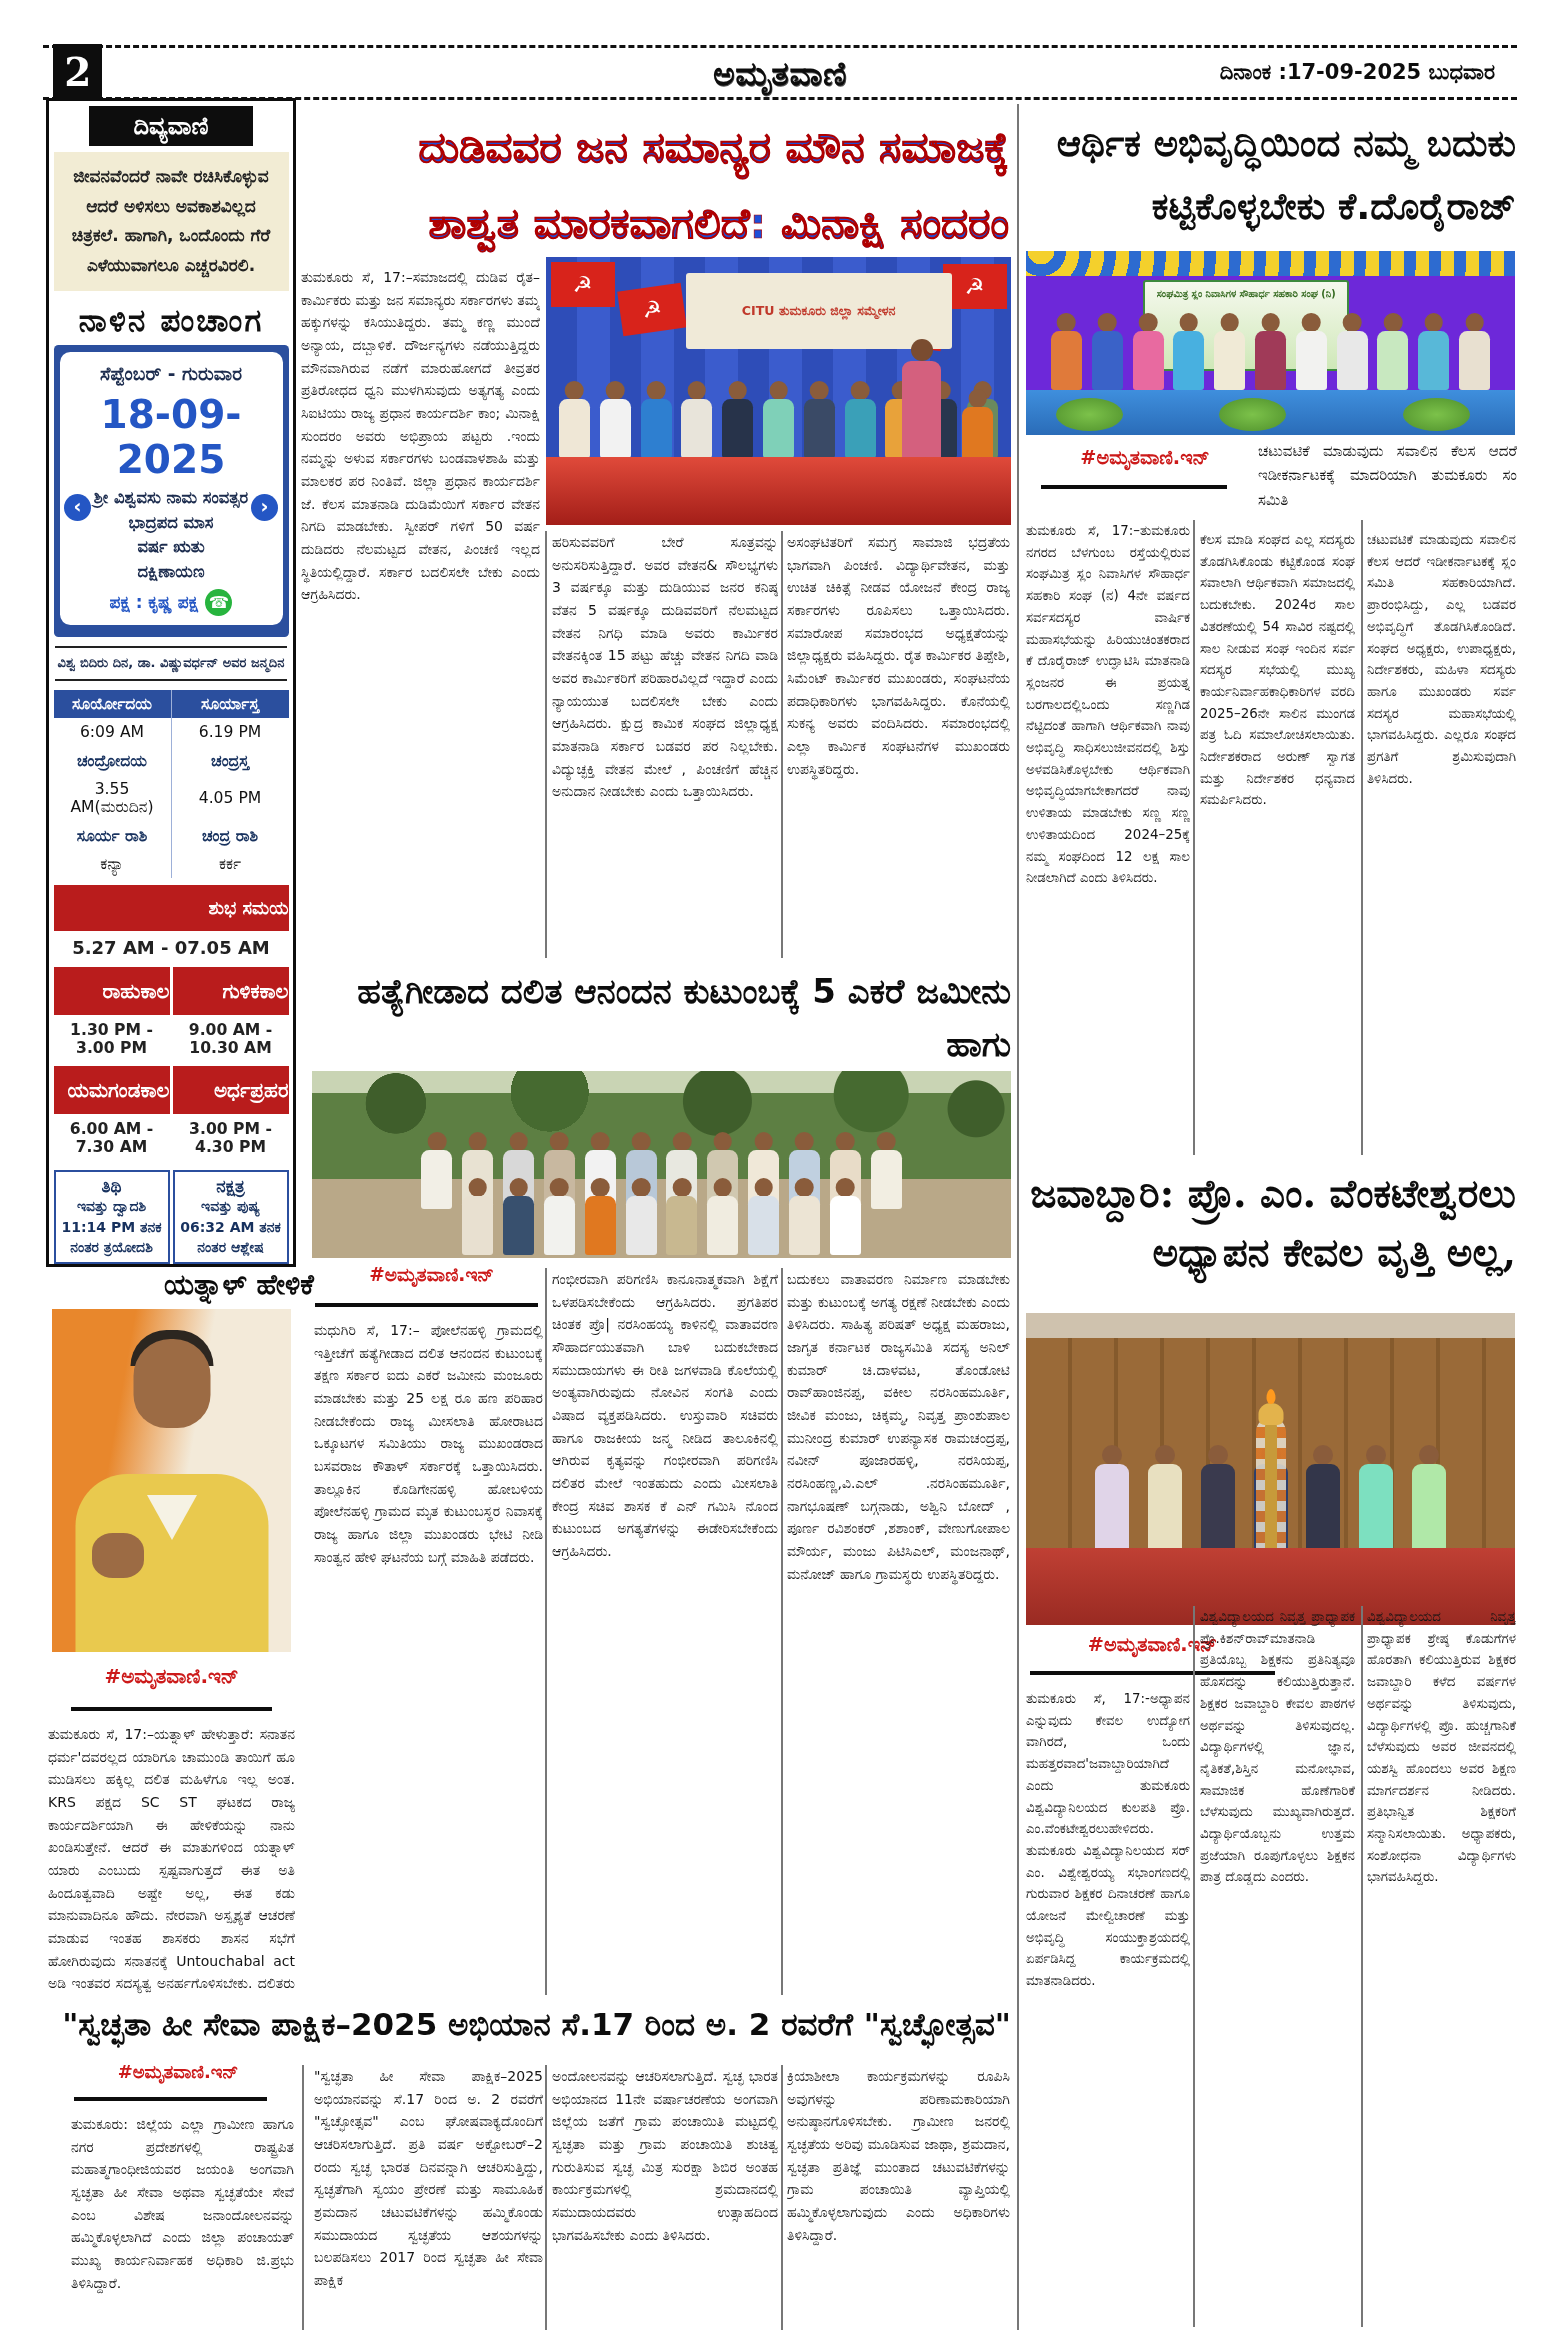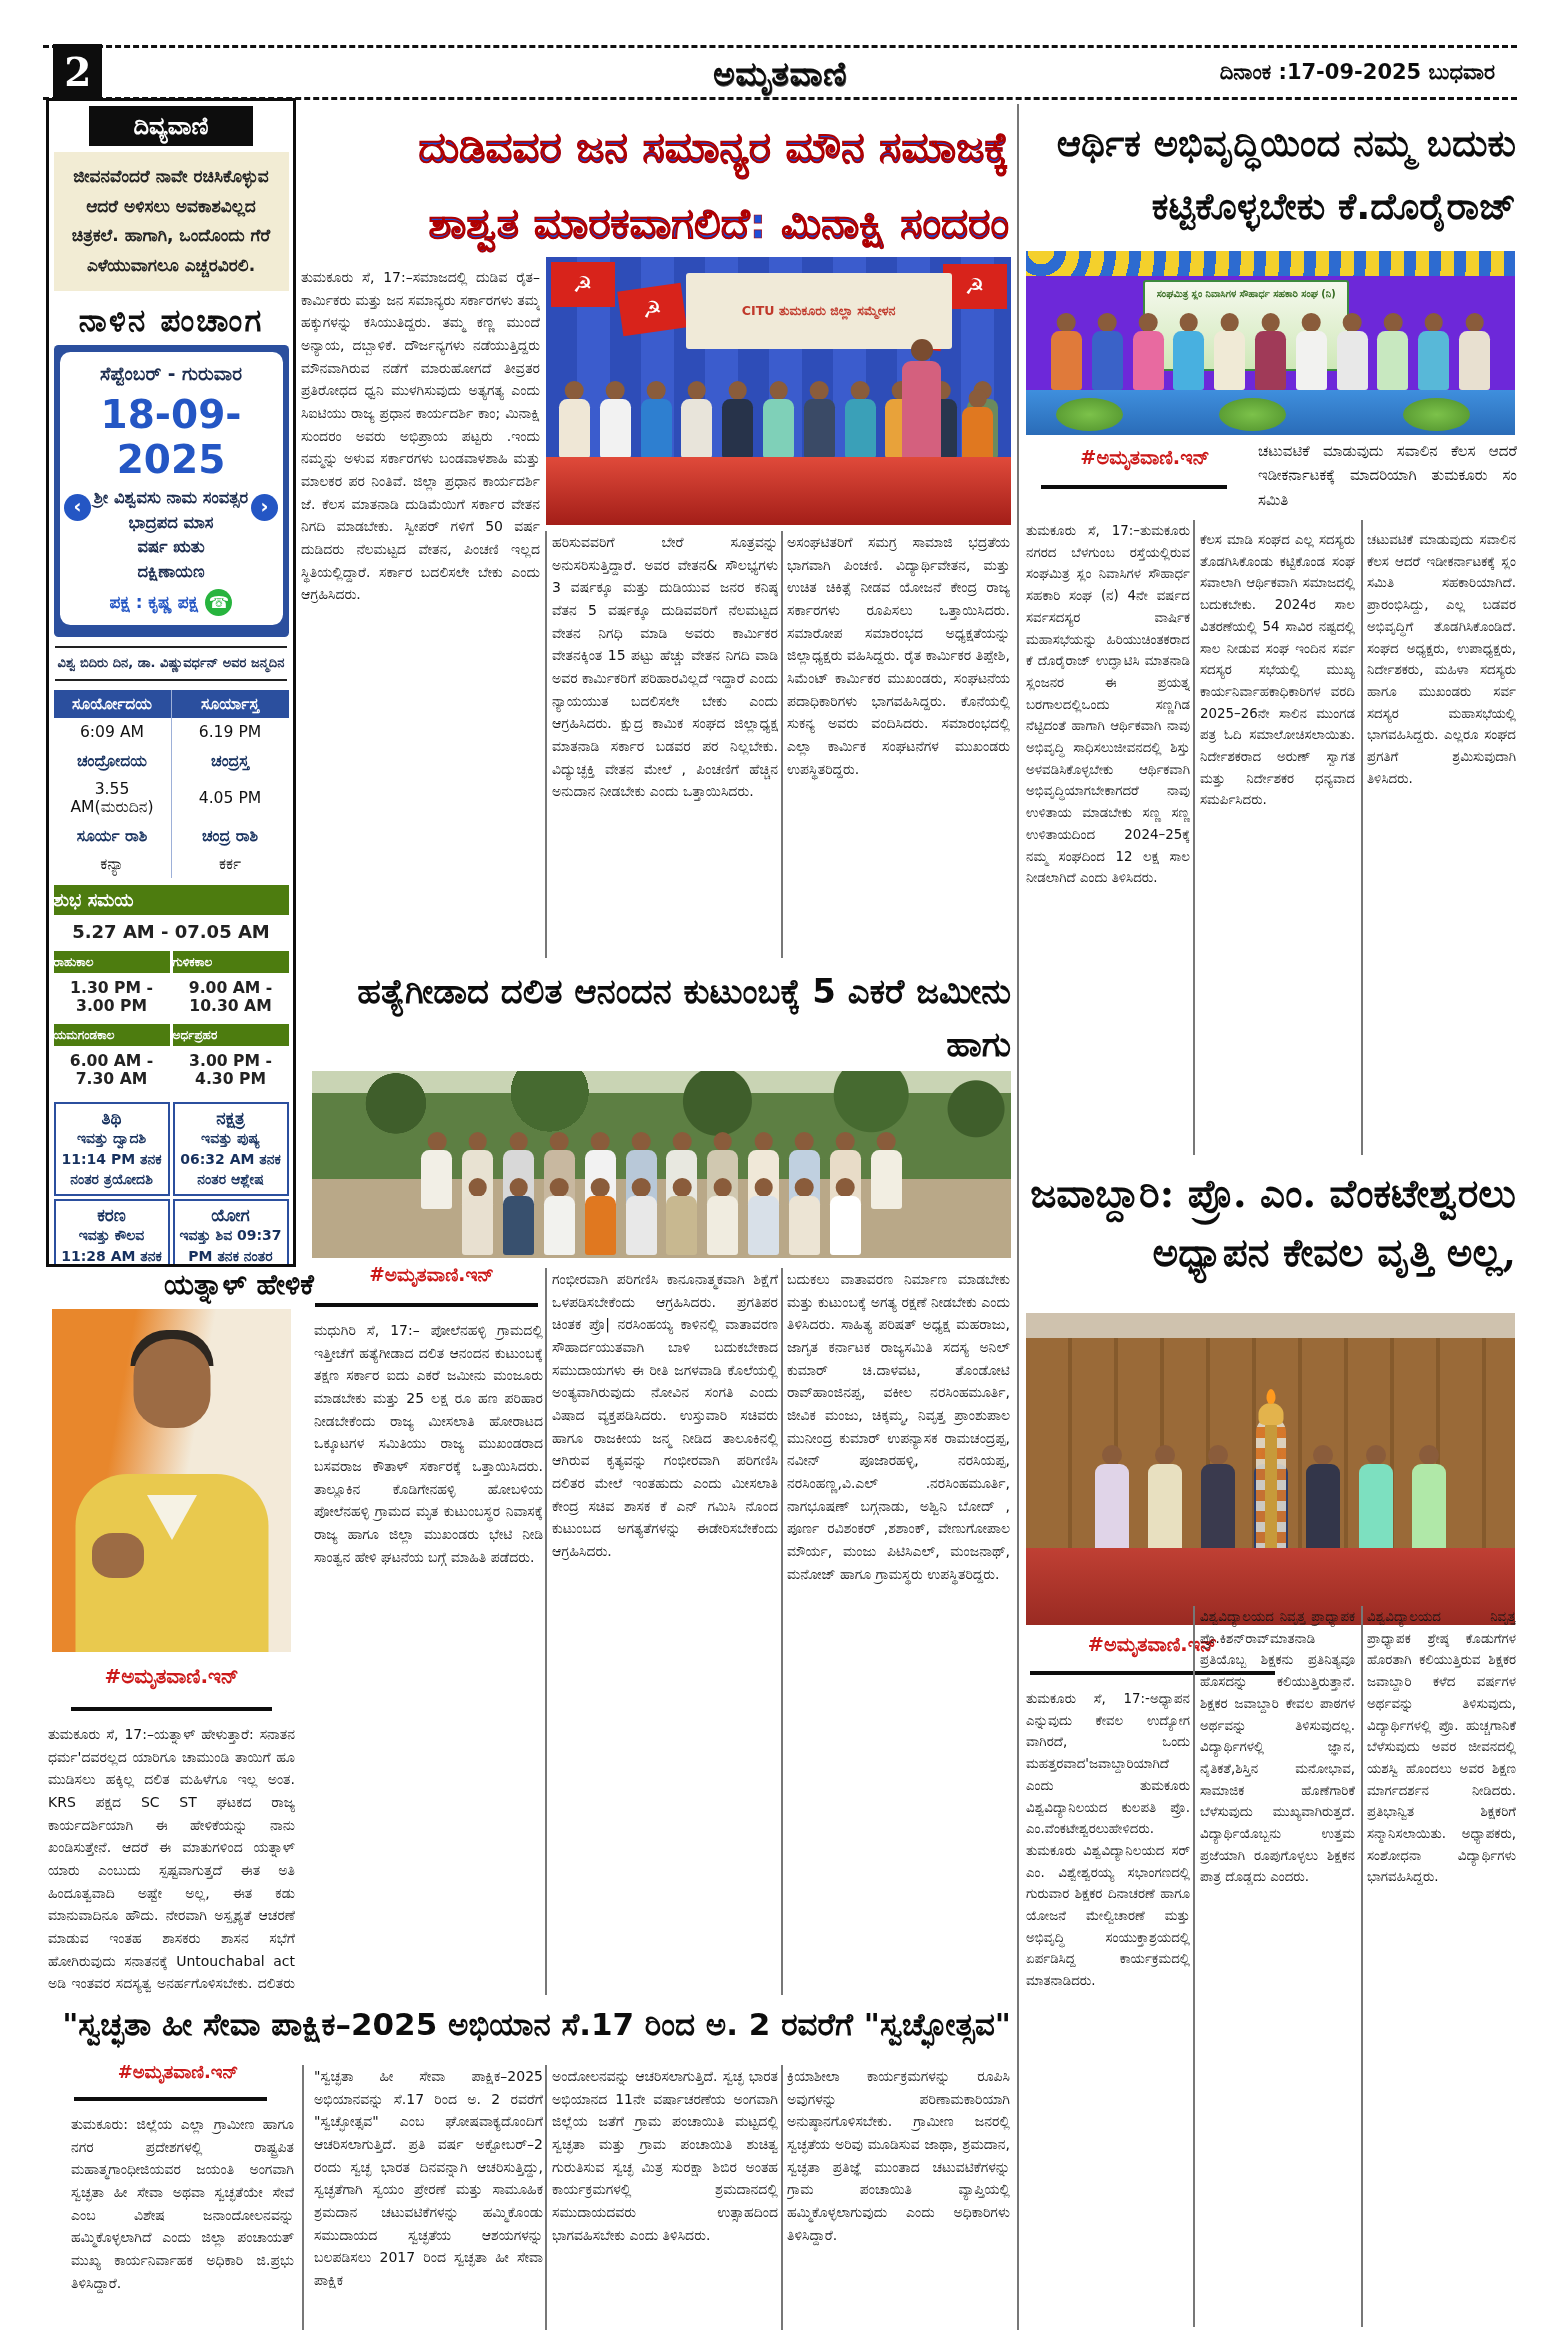--- a/index.html
+++ b/index.html
@@ -34,24 +34,24 @@
   .nav-prev{left:4.5px;} .nav-next{right:4.5px;}
   .wa-icon{display:inline-block;width:27px;height:27px;border-radius:50%;background:#27b43e;color:#fff;
            font-size:16.4px;line-height:27px;text-align:center;vertical-align:middle;margin-left:7.4px;}
   .pan-note{border-top:2.2px solid #222;border-bottom:2.2px solid #222;margin:9px 1.5px;padding:7.4px 1.5px;
            font-size:13px;font-weight:800;text-align:center;color:#1c2c4e;}
   table.pan-table{width:100%;border-collapse:collapse;margin:4.5px 0;}
   table.pan-table td{width:50%;text-align:center;padding:5.2px 1.5px;font-size:15.6px;border-left:1.5px solid #9db0d8;}
   table.pan-table td:first-child{border-left:none;}
   .blue-head td{background:#2b4f9e;color:#fff;font-weight:800;}
   .dark-head td{color:#17315e;font-weight:800;}
-  .bar-title{background:#4d7c0f;color:#fff;text-align:left;font-size:18px;font-weight:800;padding:4px 0;margin-top:7.4px;}
+  .bar-title{background:#b91c1c;color:#fff;text-align:right;font-size:18px;font-weight:800;padding:12px 0;margin-top:7.4px;}
   .bar-value{text-align:center;font-size:18px;font-weight:700;padding:6px 0;color:#222;}
   .kala-grid{display:grid;grid-template-columns:1fr 1fr;column-gap:3px;}
-  .kala-cell .bar-title{margin-top:3px;font-size:12px;}
+  .kala-cell .bar-title{margin-top:3px;font-size:20px;}
   .kala-cell .bar-value{font-size:15.6px;}
   .detail-grid{display:grid;grid-template-columns:1fr 1fr;gap:3px;margin-top:7.4px;}
   .detail-cell{border:2.2px solid #2b4f9e;padding:4.5px 3px;text-align:center;}
   .detail-h{font-size:17px;font-weight:800;color:#17315e;}
   .detail-v{font-size:14px;font-weight:700;color:#17315e;line-height:1.45;}
   
   .headline-red{position:absolute;color:#1d4ed8;font-weight:900;text-align:right;
           -webkit-text-stroke:0.7px #b00000;}
   .headline-black{position:absolute;color:#0d0d0d;font-weight:900;text-align:right;}
   .credit{color:#cc1a1a;font-weight:800;text-align:center;}

